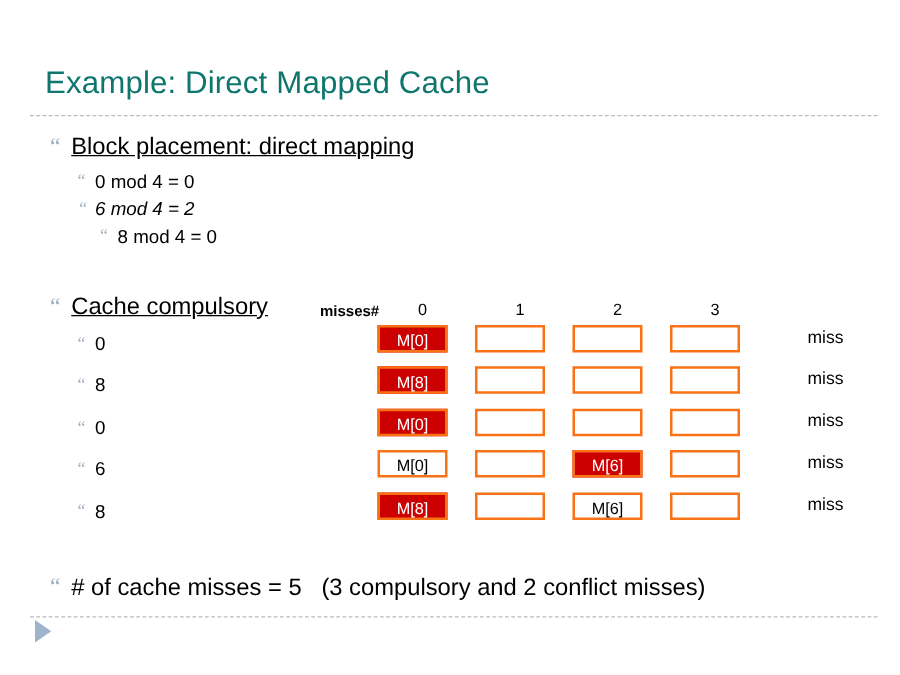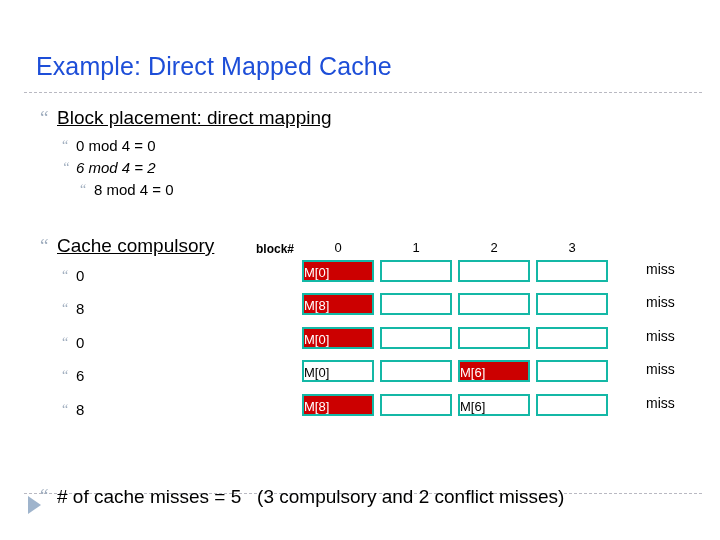--- a/index.html
+++ b/index.html
@@ -16,21 +16,21 @@
     color: #000000;
   }
 
   
   #slide-title {
     position: absolute;
     left: 36px;
     top: 52px;
     font-size: 25px;
     line-height: 28px;
-    color: #1d4ed8;
+    color: #0f766e;
     white-space: nowrap;
     letter-spacing: 0.1px;
   }
 
   
   .dashed-rule {
     position: absolute;
     left: 24px;
     right: 18px;
     height: 0;
@@ -100,26 +100,26 @@
     font-size: 13px;
     color: #000;
   }
   .tbl-row {
     position: relative;
     height: 33.4px;
   }
   .cell {
     position: absolute;
     top: 0;
-    width: 72px;
+    width: 56px;
     height: 22px;
     line-height: 22px;
-    border: 2px solid #14b8a6;
+    border: 2px solid #f97316;
     box-sizing: border-box;
-    text-align: left;
+    text-align: center;
     font-size: 13px;
     background: #ffffff;
     color: #000000;
   }
   .cell.filled {
     background: #cc0000;
     color: #ffffff;
   }
   .row-verdict {
     position: absolute;
@@ -142,21 +142,20 @@
 
   
   #summary {
     position: absolute;
     left: 40px;
     top: 458px;
     width: 620px;
     font-size: 19px;
     line-height: 26px;
     color: #000;
-    margin-top: 26px;
   }
   #summary .txt { display: inline; white-space: pre-wrap; }
 
   
   #nav-triangle {
     position: absolute;
     left: 28px;
     top: 496px;
     width: 0;
     height: 0;
@@ -193,21 +192,21 @@
 <div id="row-labels">
     <div class="row-label" style="top: 266px;"><span class="bq bq-l2">“</span><span>0</span></div>
     <div class="row-label" style="top: 299.4px;"><span class="bq bq-l2">“</span><span>8</span></div>
     <div class="row-label" style="top: 332.8px;"><span class="bq bq-l2">“</span><span>0</span></div>
     <div class="row-label" style="top: 366.2px;"><span class="bq bq-l2">“</span><span>6</span></div>
     <div class="row-label" style="top: 399.6px;"><span class="bq bq-l2">“</span><span>8</span></div>
   </div>
 
 <div id="cache-table">
   <div class="tbl-header">
-    <span class="tbl-blockhash">block#</span>
+    <span class="tbl-blockhash">misses#</span>
     <span id="col-head-container"><span class="col-num" style="left: 44px;">0</span><span class="col-num" style="left: 122px;">1</span><span class="col-num" style="left: 200px;">2</span><span class="col-num" style="left: 278px;">3</span></span>
   </div>
   <div id="table-body">
       <div class="tbl-row">
         <div class="cell filled" style="left: 46px;">M[0]</div>
         <div class="cell" style="left: 124px;"></div>
         <div class="cell" style="left: 202px;"></div>
         <div class="cell" style="left: 280px;"></div>
         <span class="row-verdict">miss</span>
       </div>

